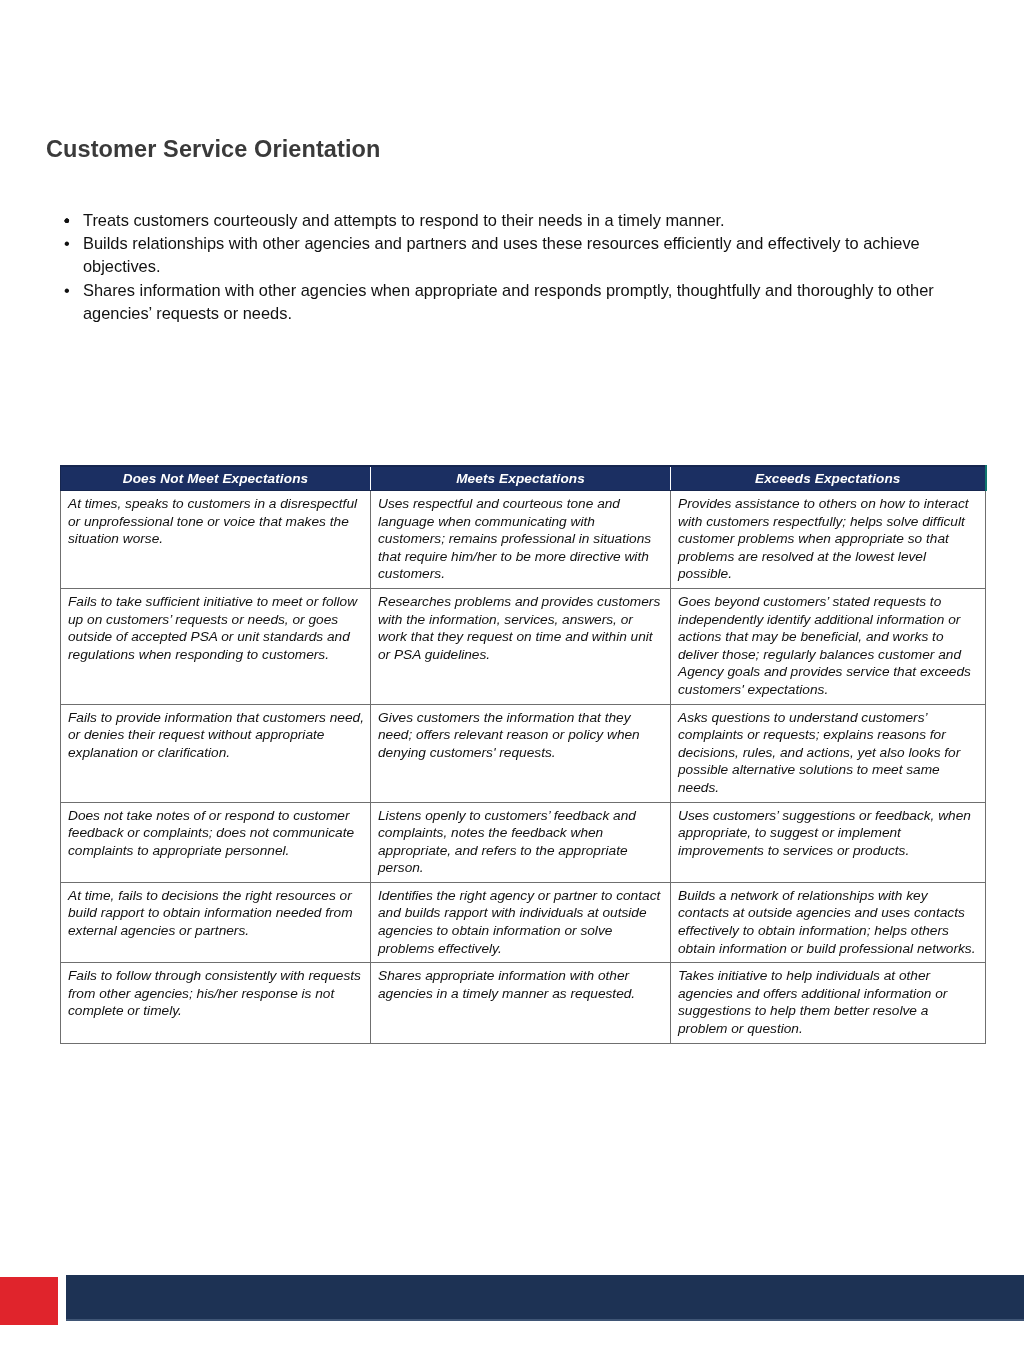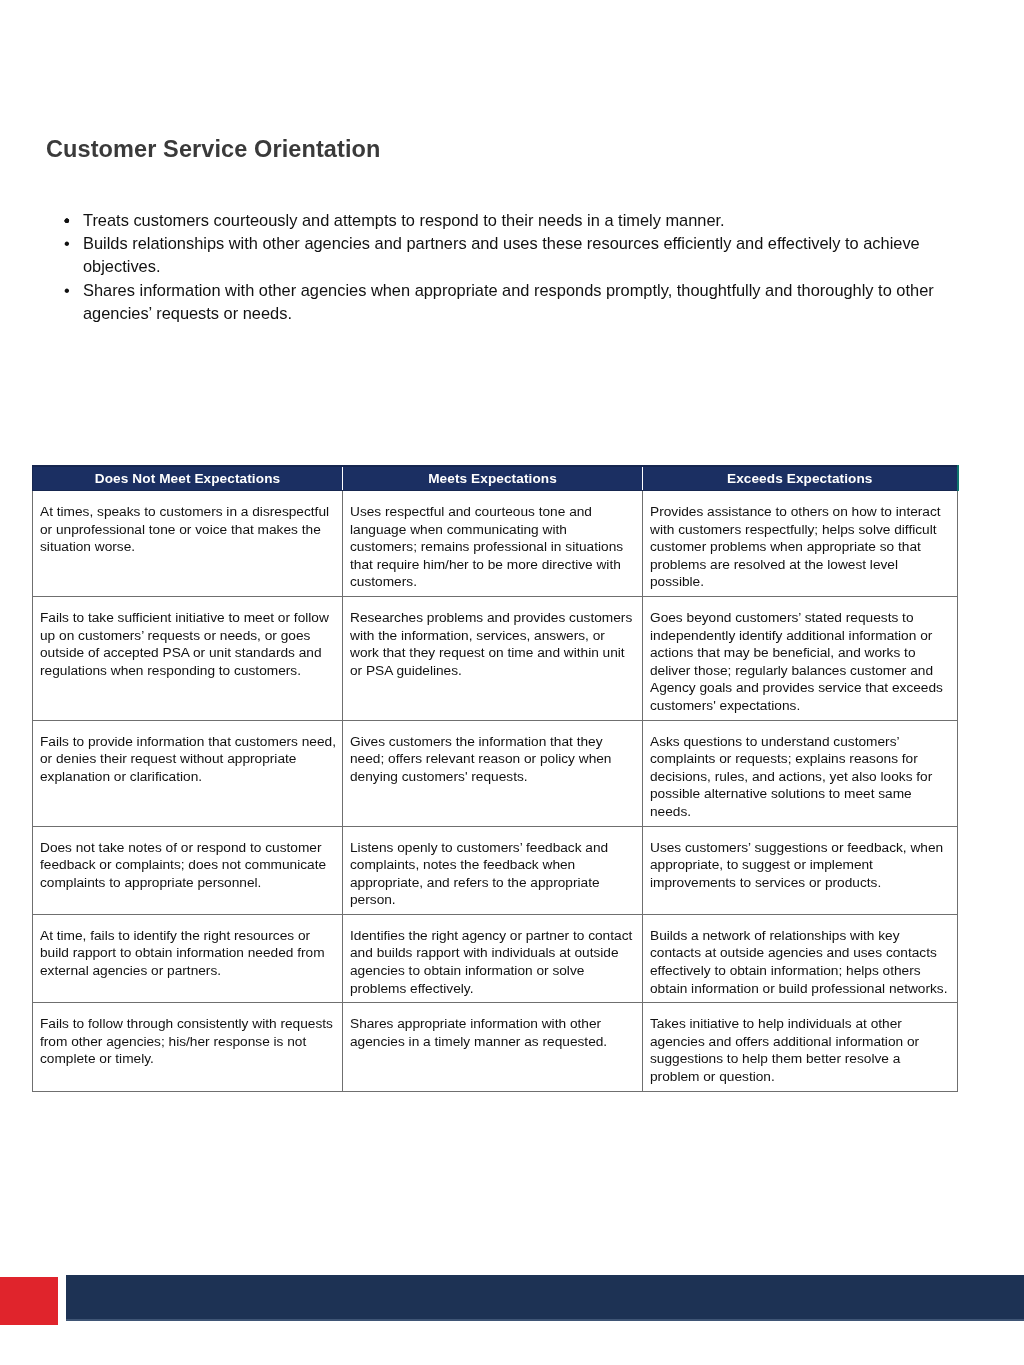--- a/index.html
+++ b/index.html
@@ -57,25 +57,26 @@
     position: absolute;
     left: 6px;
     top: 0px;
     font-size: 16.4px;
     line-height: 23.2px;
   }
 
   
   .rubric-table {
     position: absolute;
-    left: 32px;
+    left: 60px;
     top: 465px;
     width: 925px;
     border-collapse: collapse;
     table-layout: fixed;
+    font-style: italic;
   }
   .rubric-table col.c1 { width: 310px; }
   .rubric-table col.c2 { width: 300px; }
   .rubric-table col.c3 { width: 315px; }
 
   .rubric-table thead th {
     background: #1b2f62;
     color: #ffffff;
     font-size: 13.6px;
     font-weight: bold;
@@ -87,21 +88,21 @@
     letter-spacing: 0.1px;
     height: 16px;
     vertical-align: middle;
   }
   .rubric-table thead th:first-child { border-left: 1px solid #16264f; }
   .rubric-table thead th:last-child { border-right: 2px solid #0f766e; }
 
   .rubric-table td {
     border: 1px solid #6f6f6f;
     vertical-align: top;
-    padding: 12px 6px 5px 7px;
+    padding: 4px 6px 5px 7px;
     font-size: 13.7px;
     line-height: 17.6px;
     color: #111111;
   }
 
   
   .footer-red {
     position: absolute;
     left: 0px;
     top: 1277px;
@@ -185,21 +186,21 @@
         <td>Fails to provide information that customers need, or denies their request without appropriate explanation or clarification.</td>
         <td>Gives customers the information that they need; offers relevant reason or policy when denying customers' requests.</td>
         <td>Asks questions to understand customers’ complaints or requests; explains reasons for decisions, rules, and actions, yet also looks for possible alternative solutions to meet same needs.</td>
       </tr>
       <tr>
         <td>Does not take notes of or respond to customer feedback or complaints; does not communicate complaints to appropriate personnel.</td>
         <td>Listens openly to customers’ feedback and complaints, notes the feedback when appropriate, and refers to the appropriate person.</td>
         <td>Uses customers’ suggestions or feedback, when appropriate, to suggest or implement improvements to services or products.</td>
       </tr>
       <tr>
-        <td>At time, fails to identify the right resources or build rapport to obtain information needed from external agencies or partners.</td>
+        <td>At time, fails to decisions the right resources or build rapport to obtain information needed from external agencies or partners.</td>
         <td>Identifies the right agency or partner to contact and builds rapport with individuals at outside agencies to obtain information or solve problems effectively.</td>
         <td>Builds a network of relationships with key contacts at outside agencies and uses contacts effectively to obtain information; helps others obtain information or build professional networks.</td>
       </tr>
       <tr>
         <td>Fails to follow through consistently with requests from other agencies; his/her response is not complete or timely.</td>
         <td>Shares appropriate information with other agencies in a timely manner as requested.</td>
         <td>Takes initiative to help individuals at other agencies and offers additional information or suggestions to help them better resolve a problem or question.</td>
       </tr>
     </tbody>
   </table>

